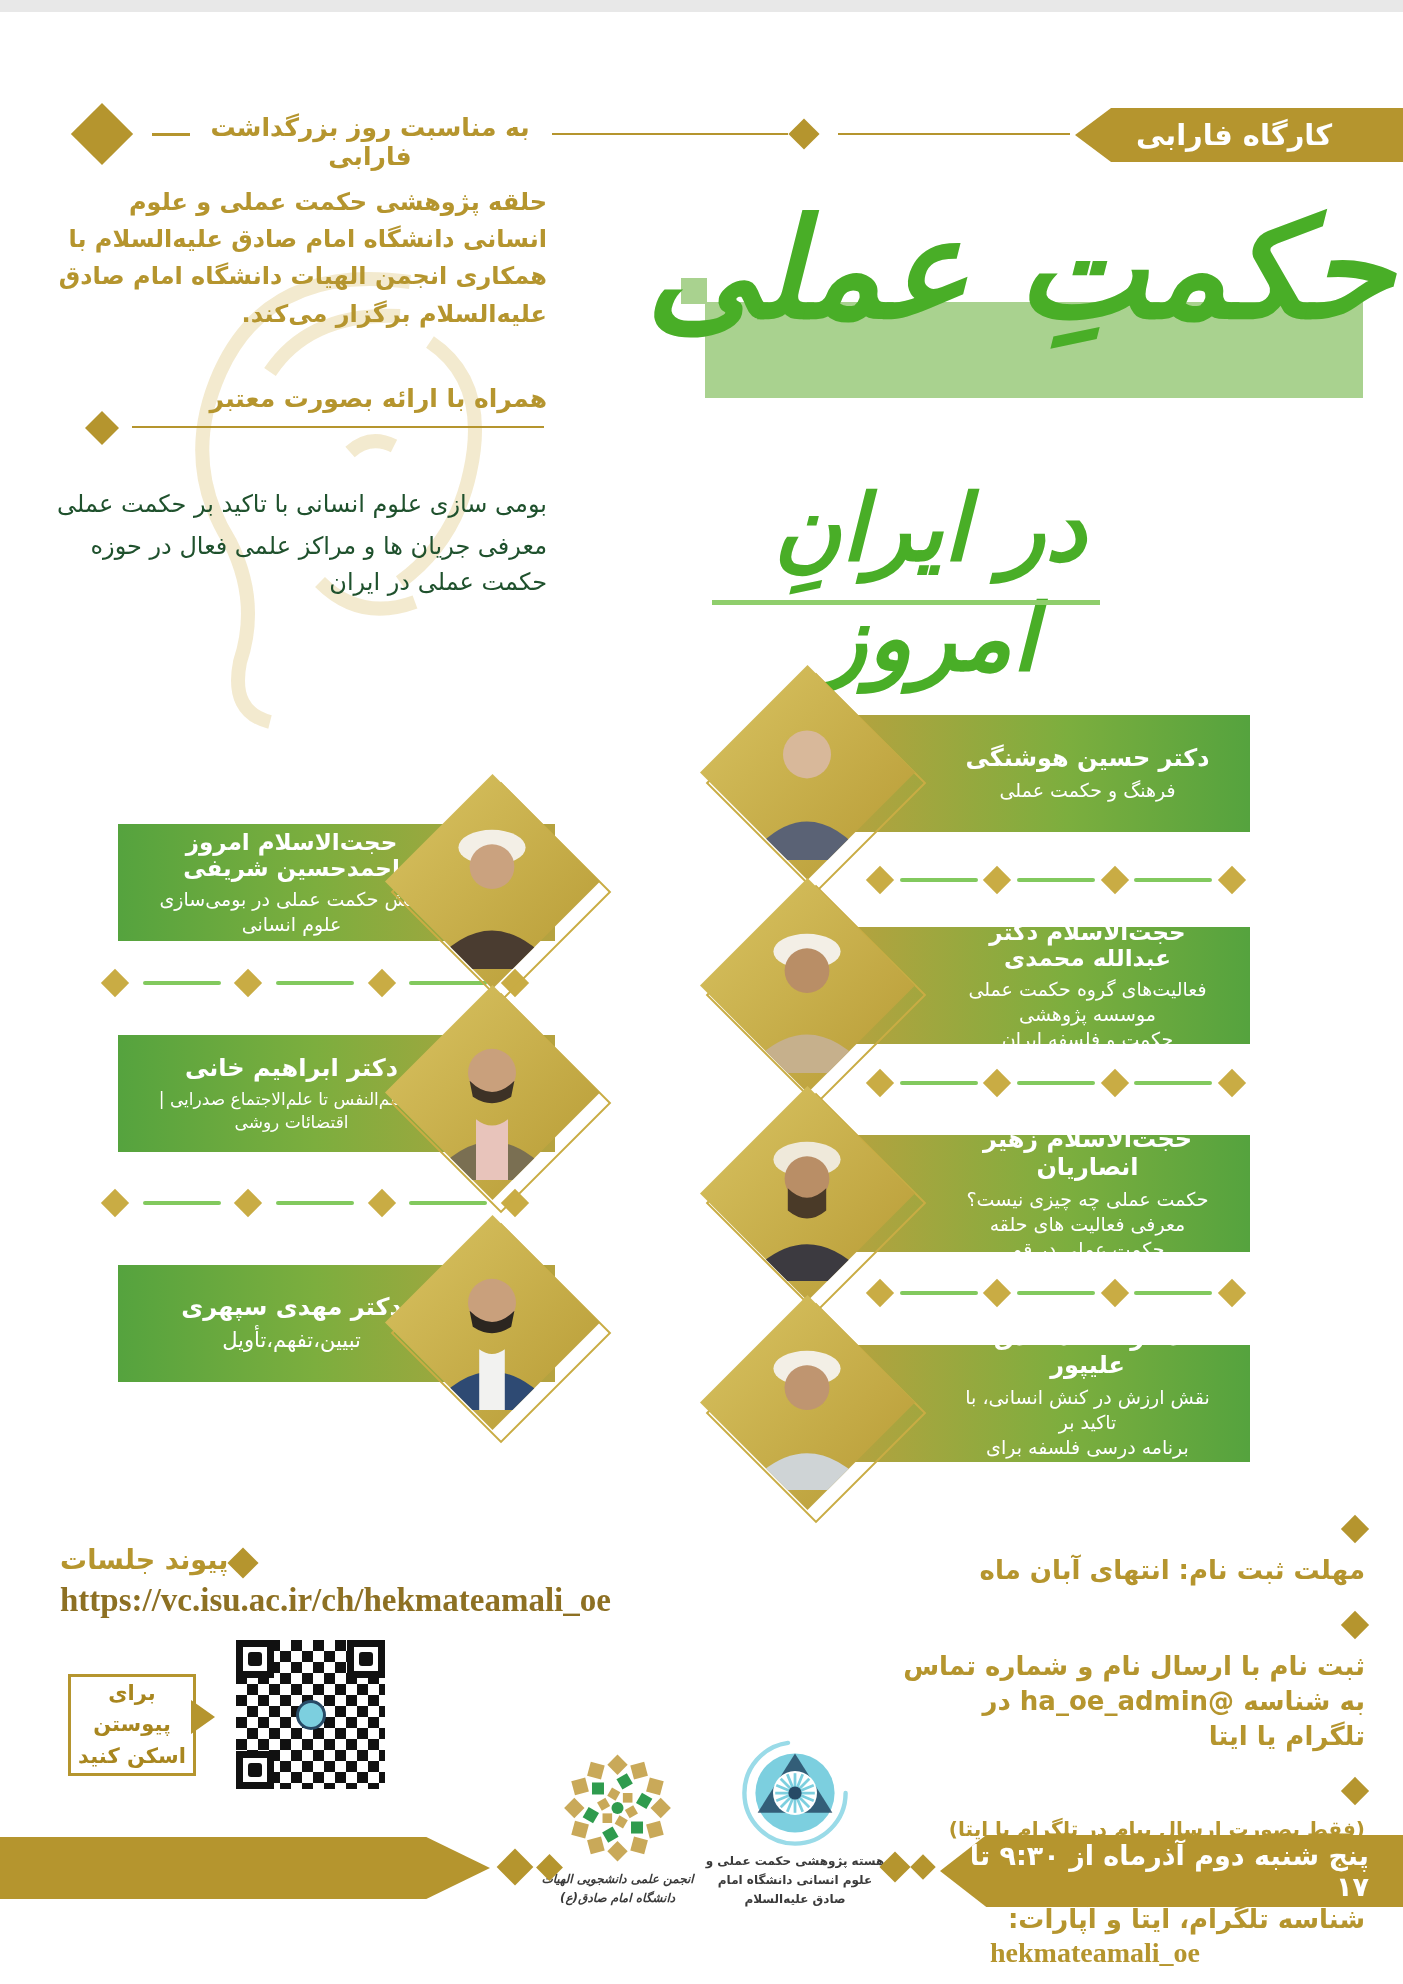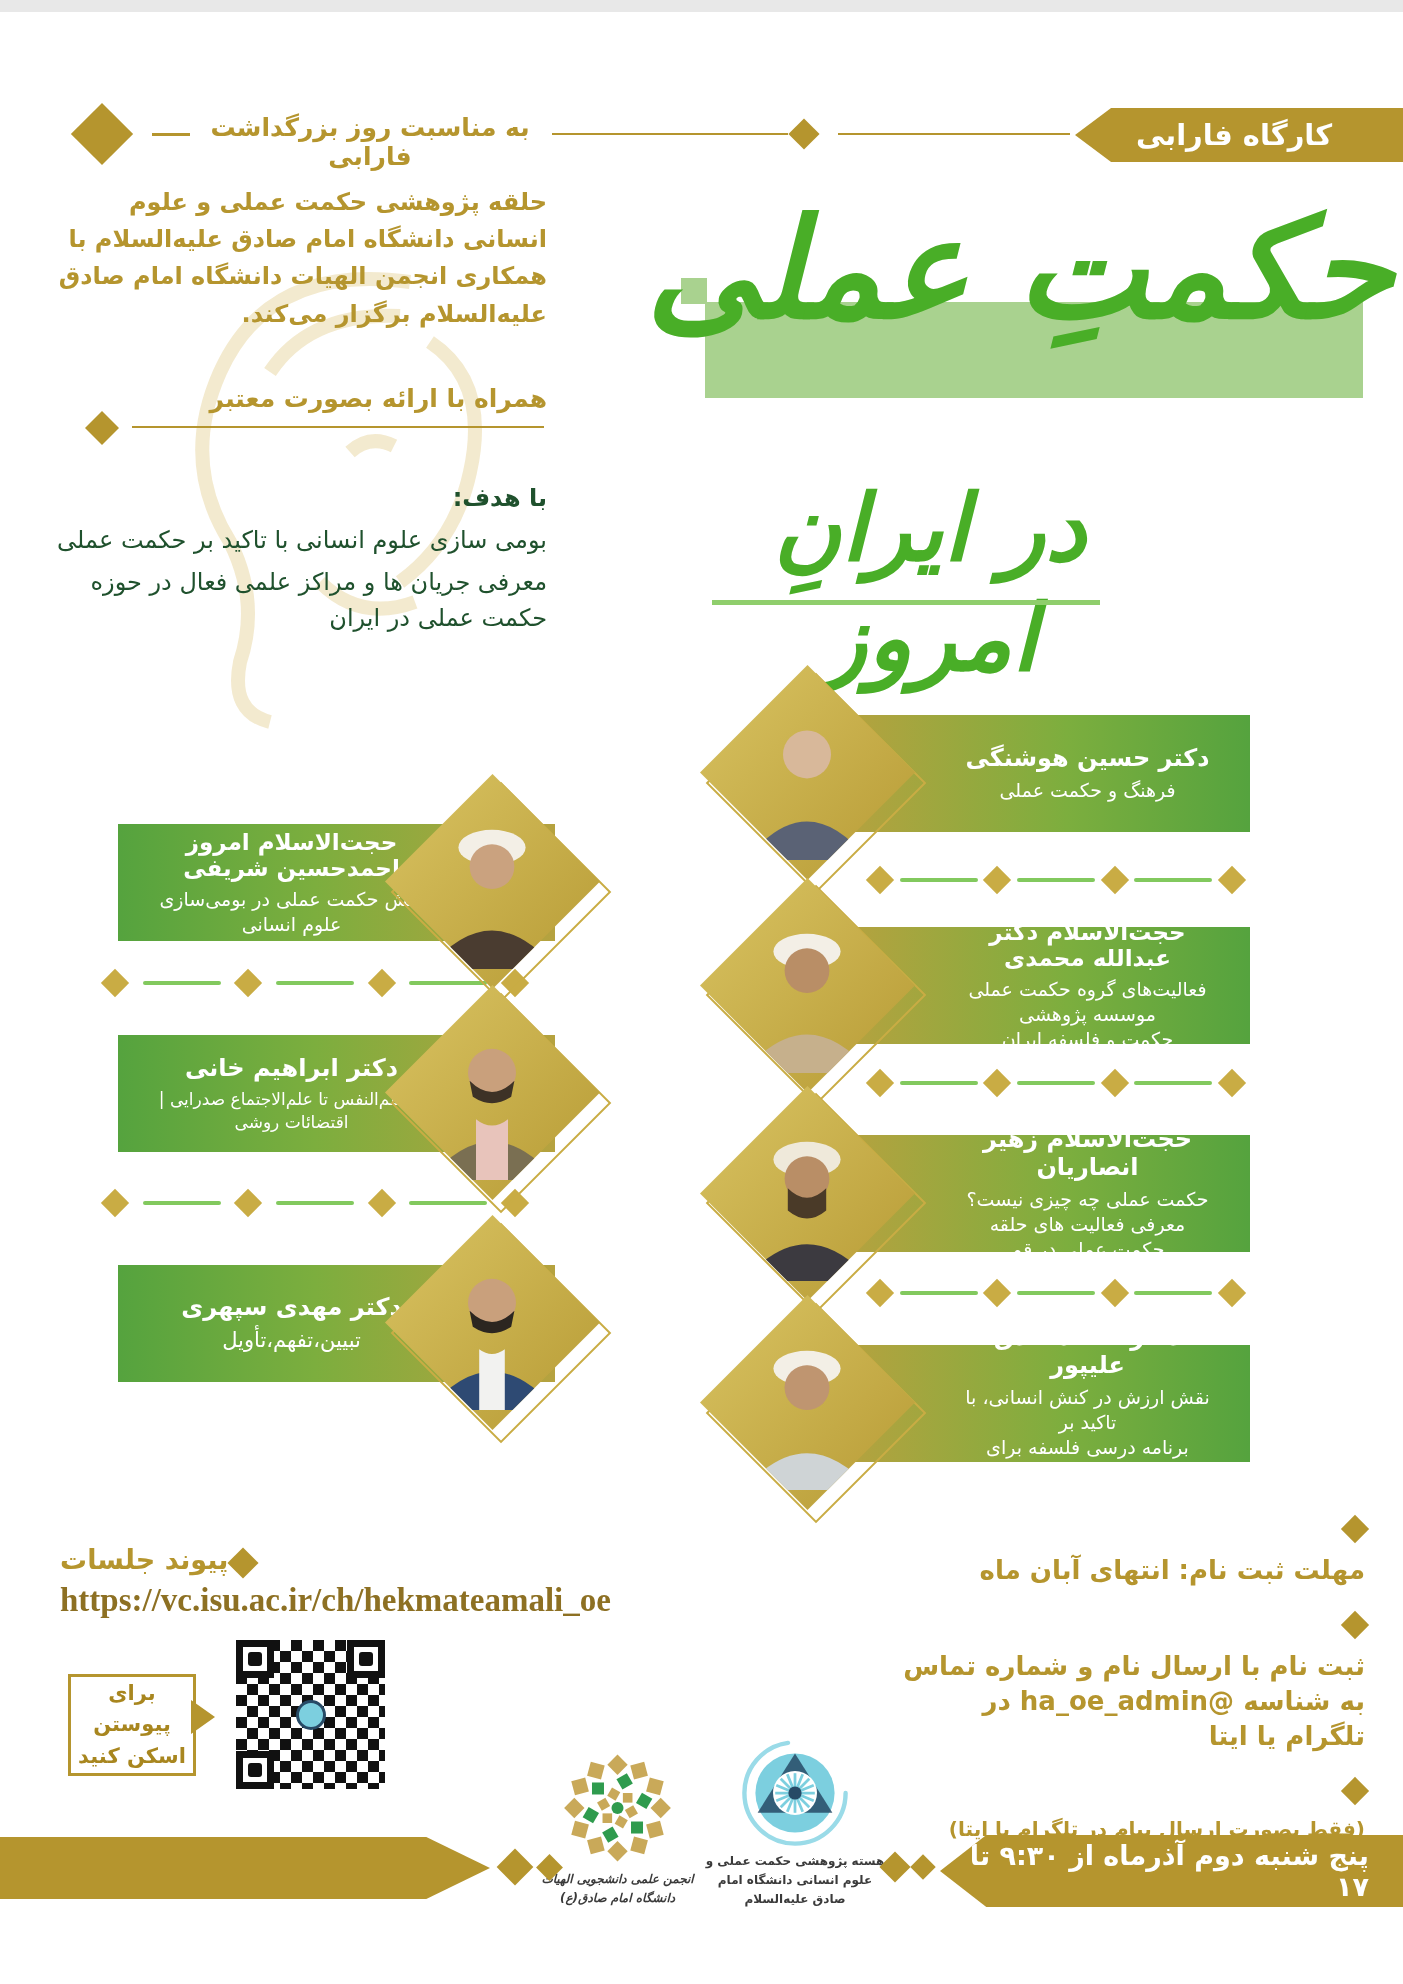--- a/index.html
+++ b/index.html
@@ -88,21 +88,20 @@
   <span class="abs hline" style="left:552px;top:121px;width:236px;height:2px"></span>
   <span class="abs dmd" style="left:793px;top:111px;width:22px;height:22px"></span>
   <span class="abs hline" style="left:838px;top:121px;width:232px;height:2px"></span>
   <div class="abs badge">کارگاه فارابی</div>
 
   <div class="abs intro">حلقه پژوهشی حکمت عملی و علوم انسانی دانشگاه امام صادق علیه‌السلام با همکاری انجمن الهیات دانشگاه امام صادق علیه‌السلام برگزار می‌کند.</div>
   <div class="abs cert">همراه با ارائه بصورت معتبر</div>
   <span class="abs dmd" style="left:90px;top:404px;width:24px;height:24px"></span>
   <span class="abs hline" style="left:132px;top:414px;width:412px;height:2px"></span>
   <div class="abs goals">
-    <div>با هدف:</div>
     <div class="g">بومی سازی علوم انسانی با تاکید بر حکمت عملی</div>
     <div class="g">معرفی جریان ها و مراکز علمی فعال در حوزه حکمت عملی در ایران</div>
   </div>
 
   <div class="abs band"></div>
   <div class="abs band-sq"></div>
   <div class="abs t1">حکمتِ عملی</div>
   <div class="abs t2">در ایرانِ امروز</div>
   <div class="abs t-underline"></div>
 
@@ -328,20 +327,27 @@
       <div class="txt">ثبت نام با ارسال نام و شماره تماس
 به شناسه @ha_oe_admin در
 تلگرام یا ایتا</div>
     </div>
     <div class="item">
       <span class="b"></span>
       <div>
         <div class="note">(فقط بصورت ارسال پیام در تلگرام یا ایتا)</div>
       </div>
     </div>
+    <div class="item">
+      <span class="b"></span>
+      <div style="width:100%">
+        <div class="txt">شناسه تلگرام، ایتا و آپارات:</div>
+        <div class="handle">hekmateamali_oe</div>
+      </div>
+    </div>
   </div>
 
   <div class="abs deco-bar"></div>
   <span class="abs dmd" style="left:502px;top:1842px;width:26px;height:26px"></span>
   <span class="abs dmd" style="left:540px;top:1846px;width:19px;height:19px"></span>
   <span class="abs dmd" style="left:884px;top:1844px;width:22px;height:22px"></span>
   <span class="abs dmd" style="left:914px;top:1846px;width:18px;height:18px"></span>
   <div class="abs sched">پنج شنبه دوم آذرماه از ٩:٣٠ تا ١٧</div>
 
 </div>

